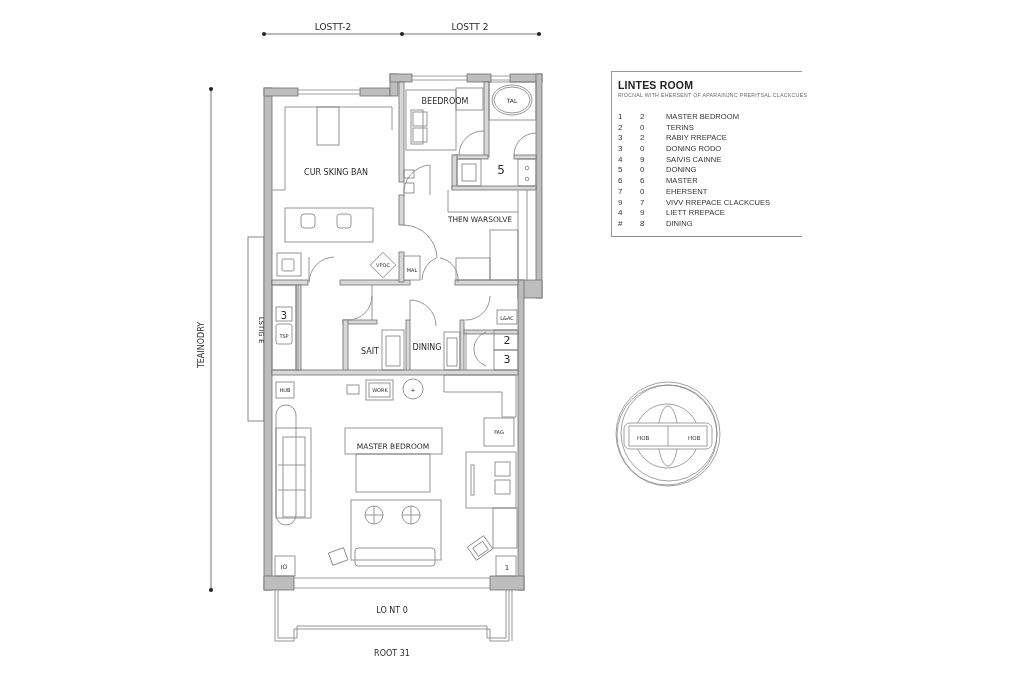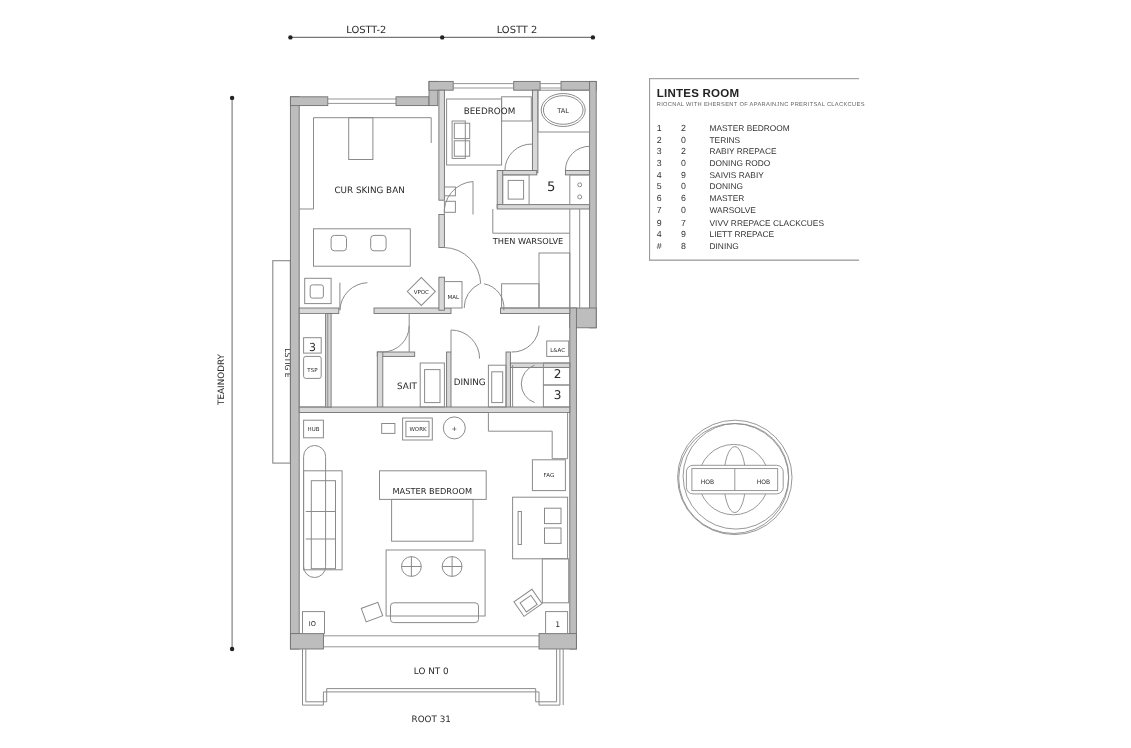--- a/index.html
+++ b/index.html
@@ -1,19 +1,19 @@
 <!DOCTYPE html>
 <html><head>
 <meta charset="utf-8">
 <style>
   html, body { margin: 0; padding: 0; background: #ffffff; }
   body { width: 1028px; height: 680px; position: relative; overflow: hidden; font-family: "Liberation Sans", sans-serif; color: #2a2a2a; }
   svg { position: absolute; left: 0; top: 0; }
   .lbl { font-family: "DejaVu Sans", sans-serif; fill: #2a2a2a; }
-  .legend { position: absolute; left: 590px; top: 71px; width: 191px; height: 166px; border-top: 1px solid #9a9a9a; border-left: 1px solid #9a9a9a; border-bottom: 1.5px solid #8a8a8a; box-sizing: border-box; background: #fff; }
+  .legend { position: absolute; left: 611px; top: 71px; width: 191px; height: 166px; border-top: 1px solid #9a9a9a; border-left: 1px solid #9a9a9a; border-bottom: 1.5px solid #8a8a8a; box-sizing: border-box; background: #fff; }
   .legend-title { position: absolute; left: 6px; top: 7px; font-size: 10.5px; font-weight: bold; letter-spacing: 0.2px; color: #222; }
   .legend-sub { position: absolute; left: 6px; top: 20px; font-size: 5.2px; color: #666; letter-spacing: 0.3px; white-space: nowrap; }
   .legend-rows { position: absolute; left: 6px; top: 40px; }
   .legend-row { display: flex; height: 10.7px; font-size: 8px; line-height: 10.7px; color: #333; }
   .legend-row .c1 { width: 22px; }
   .legend-row .c2 { width: 26px; }
   .legend-row .c3 { white-space: nowrap; font-size: 7.6px; }
 </style>
 </head>
 <body>
@@ -283,36 +283,36 @@
         <span class="c3">RABIY RREPACE</span>
       </div>
     <div class="legend-row">
         <span class="c1">3</span>
         <span class="c2">0</span>
         <span class="c3">DONING RODO</span>
       </div>
     <div class="legend-row">
         <span class="c1">4</span>
         <span class="c2">9</span>
-        <span class="c3">SAIVIS RABIY</span>
+        <span class="c3">SAIVIS CAINNE</span>
       </div>
     <div class="legend-row">
         <span class="c1">5</span>
         <span class="c2">0</span>
         <span class="c3">DONING</span>
       </div>
     <div class="legend-row">
         <span class="c1">6</span>
         <span class="c2">6</span>
         <span class="c3">MASTER</span>
       </div>
     <div class="legend-row">
         <span class="c1">7</span>
         <span class="c2">0</span>
-        <span class="c3">WARSOLVE</span>
+        <span class="c3">EHERSENT</span>
       </div>
     <div class="legend-row">
         <span class="c1">9</span>
         <span class="c2">7</span>
         <span class="c3">VIVV RREPACE CLACKCUES</span>
       </div>
     <div class="legend-row">
         <span class="c1">4</span>
         <span class="c2">9</span>
         <span class="c3">LIETT RREPACE</span>

